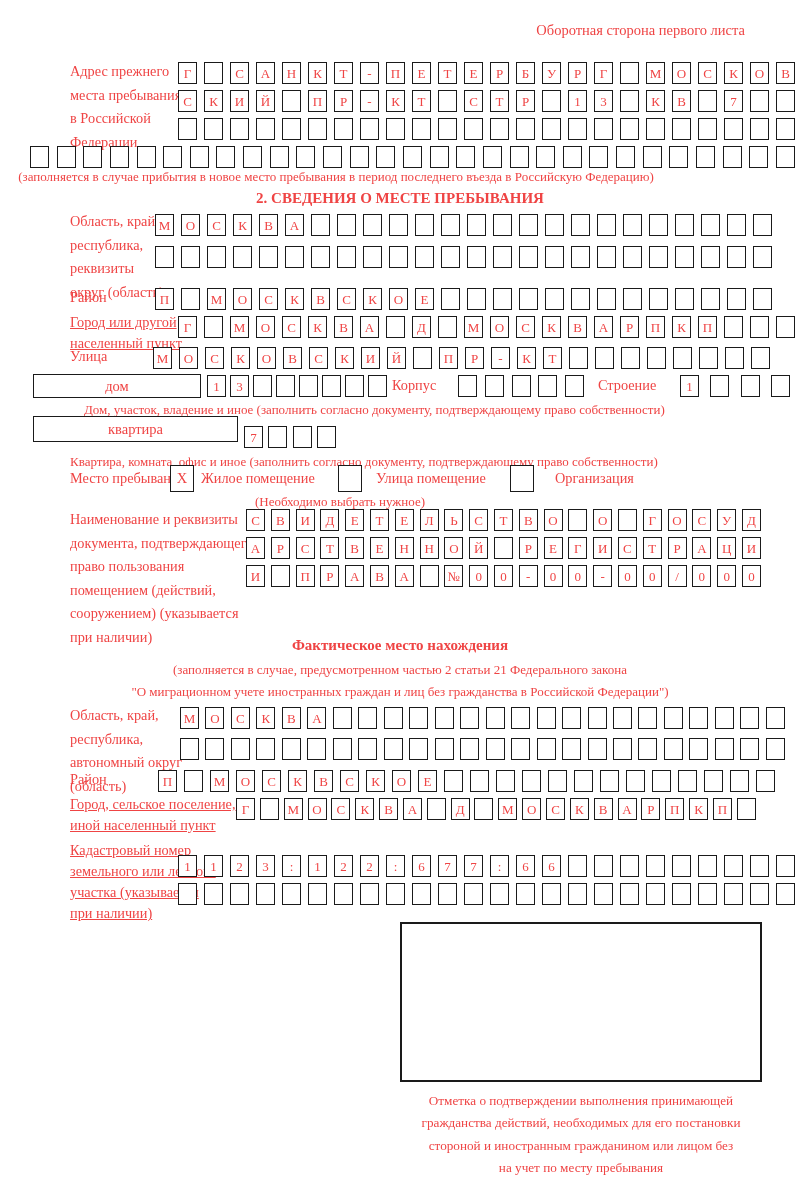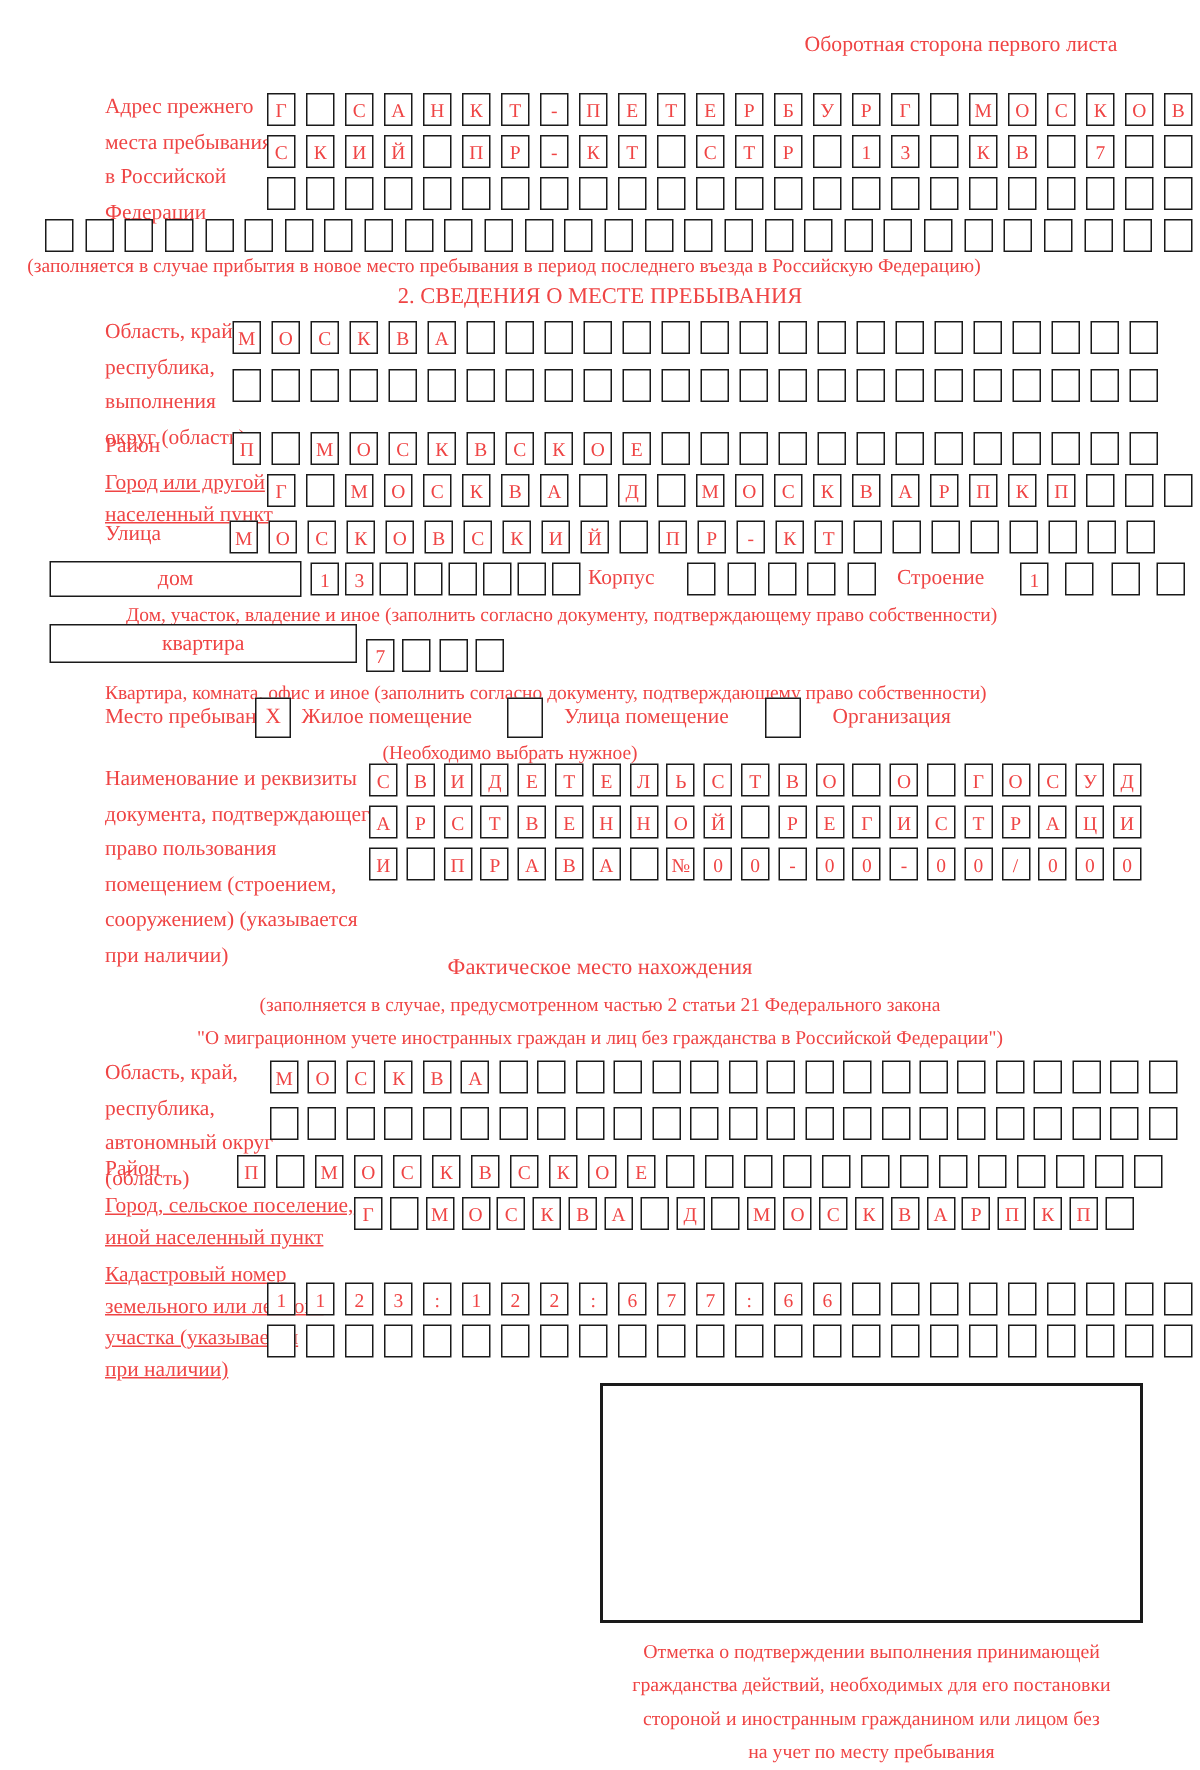--- a/index.html
+++ b/index.html
@@ -7,21 +7,21 @@
     position:relative; width:800px; height:1180px; margin:0 auto;
     background:#ffffff; color:#ef4444;
     font-family:"Liberation Serif", serif;
     overflow:hidden;
   }
   .note { position:absolute; top:22px; left:0; width:745px; text-align:right; font-size:14.5px; }
   .label { position:absolute; font-size:14.3px; line-height:23.5px; }
   .label2 { position:absolute; font-size:14.3px; line-height:21px;text-decoration:underline; }
   .caption { position:absolute; font-size:13px; }
   .caption.center { text-align:center; }
-  .title { position:absolute; left:0; width:800px; text-align:center; font-weight:normal; font-size:15px; }
+  .title { position:absolute; left:0; width:800px; text-align:center; font-weight:bold; font-size:15px; }
   .cellrow { position:absolute; display:flex; justify-content:space-between; height:22px; }
   .cell {
     box-sizing:border-box; flex:0 0 19px; width:19px; height:22px;
     border:1.7px solid #1a1a1a; display:flex; align-items:center; justify-content:center;
     font-size:13px; line-height:1; background:#fff;
   }
   .widebox {
     position:absolute; box-sizing:border-box; border:1.7px solid #1a1a1a;
     display:flex; align-items:center; justify-content:center; font-size:14.5px; background:#fff;
   }
@@ -155,21 +155,21 @@
       <span class="cell"></span>
       <span class="cell"></span>
     </div>
   <div class="caption center" style="left:0; top:169px; width:672px;">(заполняется в случае прибытия в новое место пребывания в период последнего въезда в Российскую Федерацию)</div>
 
   <div class="title" style="top:190px;">2. СВЕДЕНИЯ О МЕСТЕ ПРЕБЫВАНИЯ</div>
 
   <div class="label" style="left:70px; top:210px;">
       <div>Область, край,</div>
       <div>республика,</div>
-      <div>выполнения</div>
+      <div>реквизиты</div>
       <div>округ (область)</div>
     </div>
   <div class="cellrow" style="left:155px; top:214px; width:617px;">
       <span class="cell">М</span>
       <span class="cell">О</span>
       <span class="cell">С</span>
       <span class="cell">К</span>
       <span class="cell">В</span>
       <span class="cell">А</span>
       <span class="cell"></span>
@@ -348,21 +348,21 @@
   <div class="checkbox" style="left:338px; top:465px;"></div>
   <div class="label" style="left:376px; top:467px;">Улица помещение</div>
   <div class="checkbox" style="left:510px; top:465px;"></div>
   <div class="label" style="left:555px; top:467px;">Организация</div>
   <div class="caption center" style="left:0; top:494px; width:680px;">(Необходимо выбрать нужное)</div>
 
   <div class="label" style="left:70px; top:508px;">
       <div>Наименование и реквизиты</div>
       <div>документа, подтверждающего</div>
       <div>право пользования</div>
-      <div>помещением (строением,</div>
+      <div>помещением (действий,</div>
       <div>сооружением) (указывается</div>
       <div>при наличии)</div>
     </div>
   <div class="cellrow" style="left:246px; top:509px; width:515px;">
       <span class="cell">С</span>
       <span class="cell">В</span>
       <span class="cell">И</span>
       <span class="cell">Д</span>
       <span class="cell">Е</span>
       <span class="cell">Т</span>

